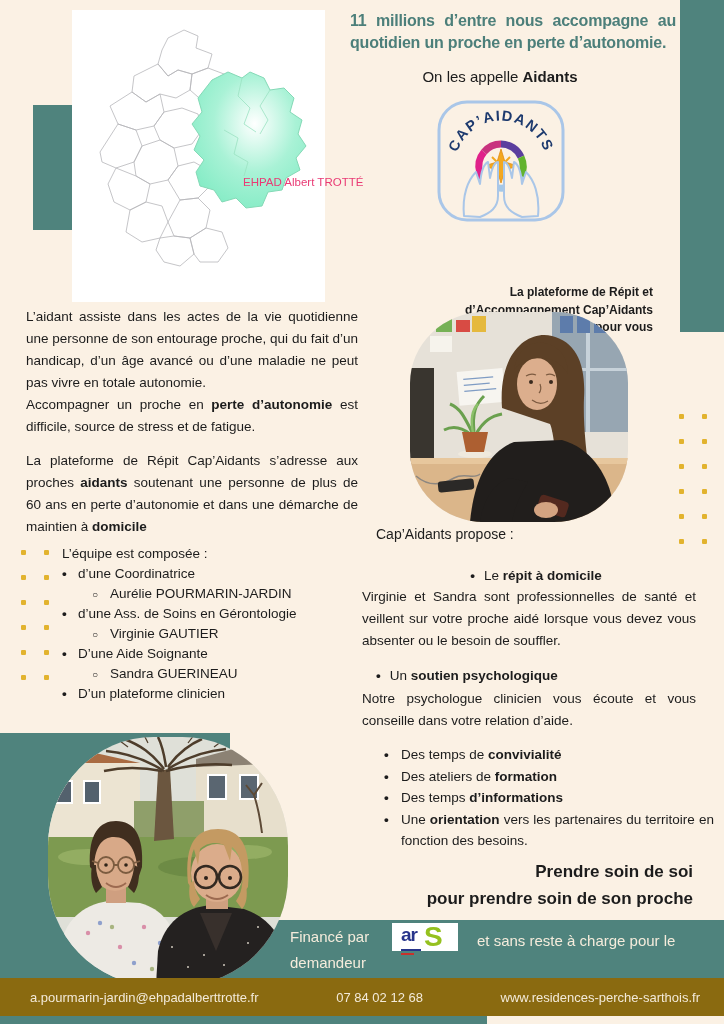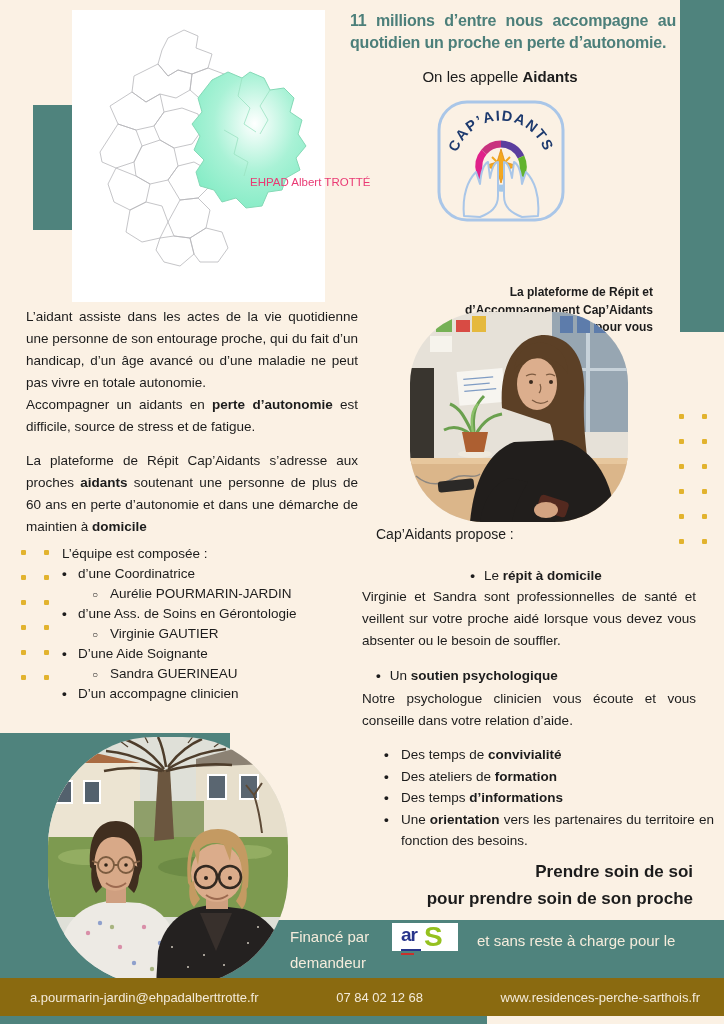--- a/index.html
+++ b/index.html
@@ -8,21 +8,21 @@
   .abs{position:absolute;}
   
   .teal{background:#4f837d;}
   .left-accent{left:33px;top:105px;width:39px;height:125px;z-index:0;}
   .right-strip{left:680px;top:0;width:44px;height:332px;z-index:0;}
   .bottom-block{left:0;top:733px;width:230px;height:245px;z-index:1;}
   .band{left:0;top:920px;width:724px;height:58px;z-index:1;}
   .bottom-stub{left:0;top:1016px;width:487px;height:8px;z-index:4;}
   
   .map-card{left:72px;top:10px;width:253px;height:292px;background:#ffffff;z-index:1;}
-  .map-label{left:250px;top:176px;z-index:2;color:#e93a74;font-size:11.5px;white-space:nowrap;}
+  .map-label{left:243px;top:176px;z-index:2;color:#e93a74;font-size:11.5px;white-space:nowrap;}
   
   .headline{left:350px;top:10px;width:326px;color:#4c7f7a;font-weight:700;font-size:16px;line-height:22px;letter-spacing:-0.2px;}
   .headline span{display:block;}
   .headline .hl1{text-align:justify;text-align-last:justify;}
   .appelle{left:352px;top:68px;width:296px;text-align:center;font-size:15px;}
   
   .logo-box{left:437px;top:100px;width:128px;height:122px;}
   .platform{left:358px;top:236px;width:295px;text-align:right;font-weight:700;font-size:12px;line-height:17.5px;margin-top:48px;}
   .platform span{display:block;}
   
@@ -214,33 +214,33 @@
       <path d="M70,210 C74,184 86,170 100,166 L118,170 C110,184 104,196 102,210 Z" fill="#211e1c"></path>
       <rect x="128" y="186" width="30" height="16" rx="4" fill="#53291f" transform="rotate(18 143 194)"></rect>
       <ellipse cx="136" cy="198" rx="12" ry="8" fill="#d3a381"></ellipse>
     </svg>
   </div>
 
   <div class="abs dots dots-right"></div>
   <div class="abs dots dots-left"></div>
 
   <p class="abs body p1"><span>L’aidant assiste dans les actes de la vie quotidienne une personne de son entourage proche, qui du fait d’un handicap, d’un âge avancé ou d’une maladie ne peut pas vivre en totale autonomie.</span></p>
-  <p class="abs body p2"><span>Accompagner un aidants en </span><span class="bold">perte d’autonomie</span><span> est difficile, source de stress et de fatigue.</span></p>
+  <p class="abs body p2"><span>Accompagner un proche en </span><span class="bold">perte d’autonomie</span><span> est difficile, source de stress et de fatigue.</span></p>
   <p class="abs body p3"><span>La plateforme de Répit Cap’Aidants s’adresse aux proches </span><span class="bold">aidants</span><span> soutenant une personne de plus de 60 ans en perte d’autonomie et dans une démarche de maintien à </span><span class="bold">domicile</span></p>
 
   <div class="abs team">
     <div>L’équipe est composée :</div>
     <ul>
       <li class="main">d’une Coordinatrice</li>
       <li class="sub">Aurélie POURMARIN-JARDIN</li>
       <li class="main">d’une Ass. de Soins en Gérontologie</li>
       <li class="sub">Virginie GAUTIER</li>
       <li class="main">D’une Aide Soignante</li>
       <li class="sub">Sandra GUERINEAU</li>
-      <li class="main">D’un accompagne clinicien</li>
+      <li class="main">D’un plateforme clinicien</li>
     </ul>
   </div>
 
   <div class="abs svc-title">Cap’Aidants propose :</div>
   <div class="abs svc-item-title t1"><span>Le </span><span class="bold">répit à domicile</span></div>
   <p class="abs svc-desc d1">Virginie et Sandra sont professionnelles de santé et veillent sur votre proche aidé lorsque vous devez vous absenter ou le besoin de souffler.</p>
   <div class="abs svc-item-title t2"><span>Un </span><span class="bold">soutien psychologique</span></div>
   <p class="abs svc-desc d2">Notre psychologue clinicien vous écoute et vous conseille dans votre relation d’aide.</p>
   <ul class="abs svc-list">
     <li><span>Des temps de </span><span class="bold">convivialité</span></li>

